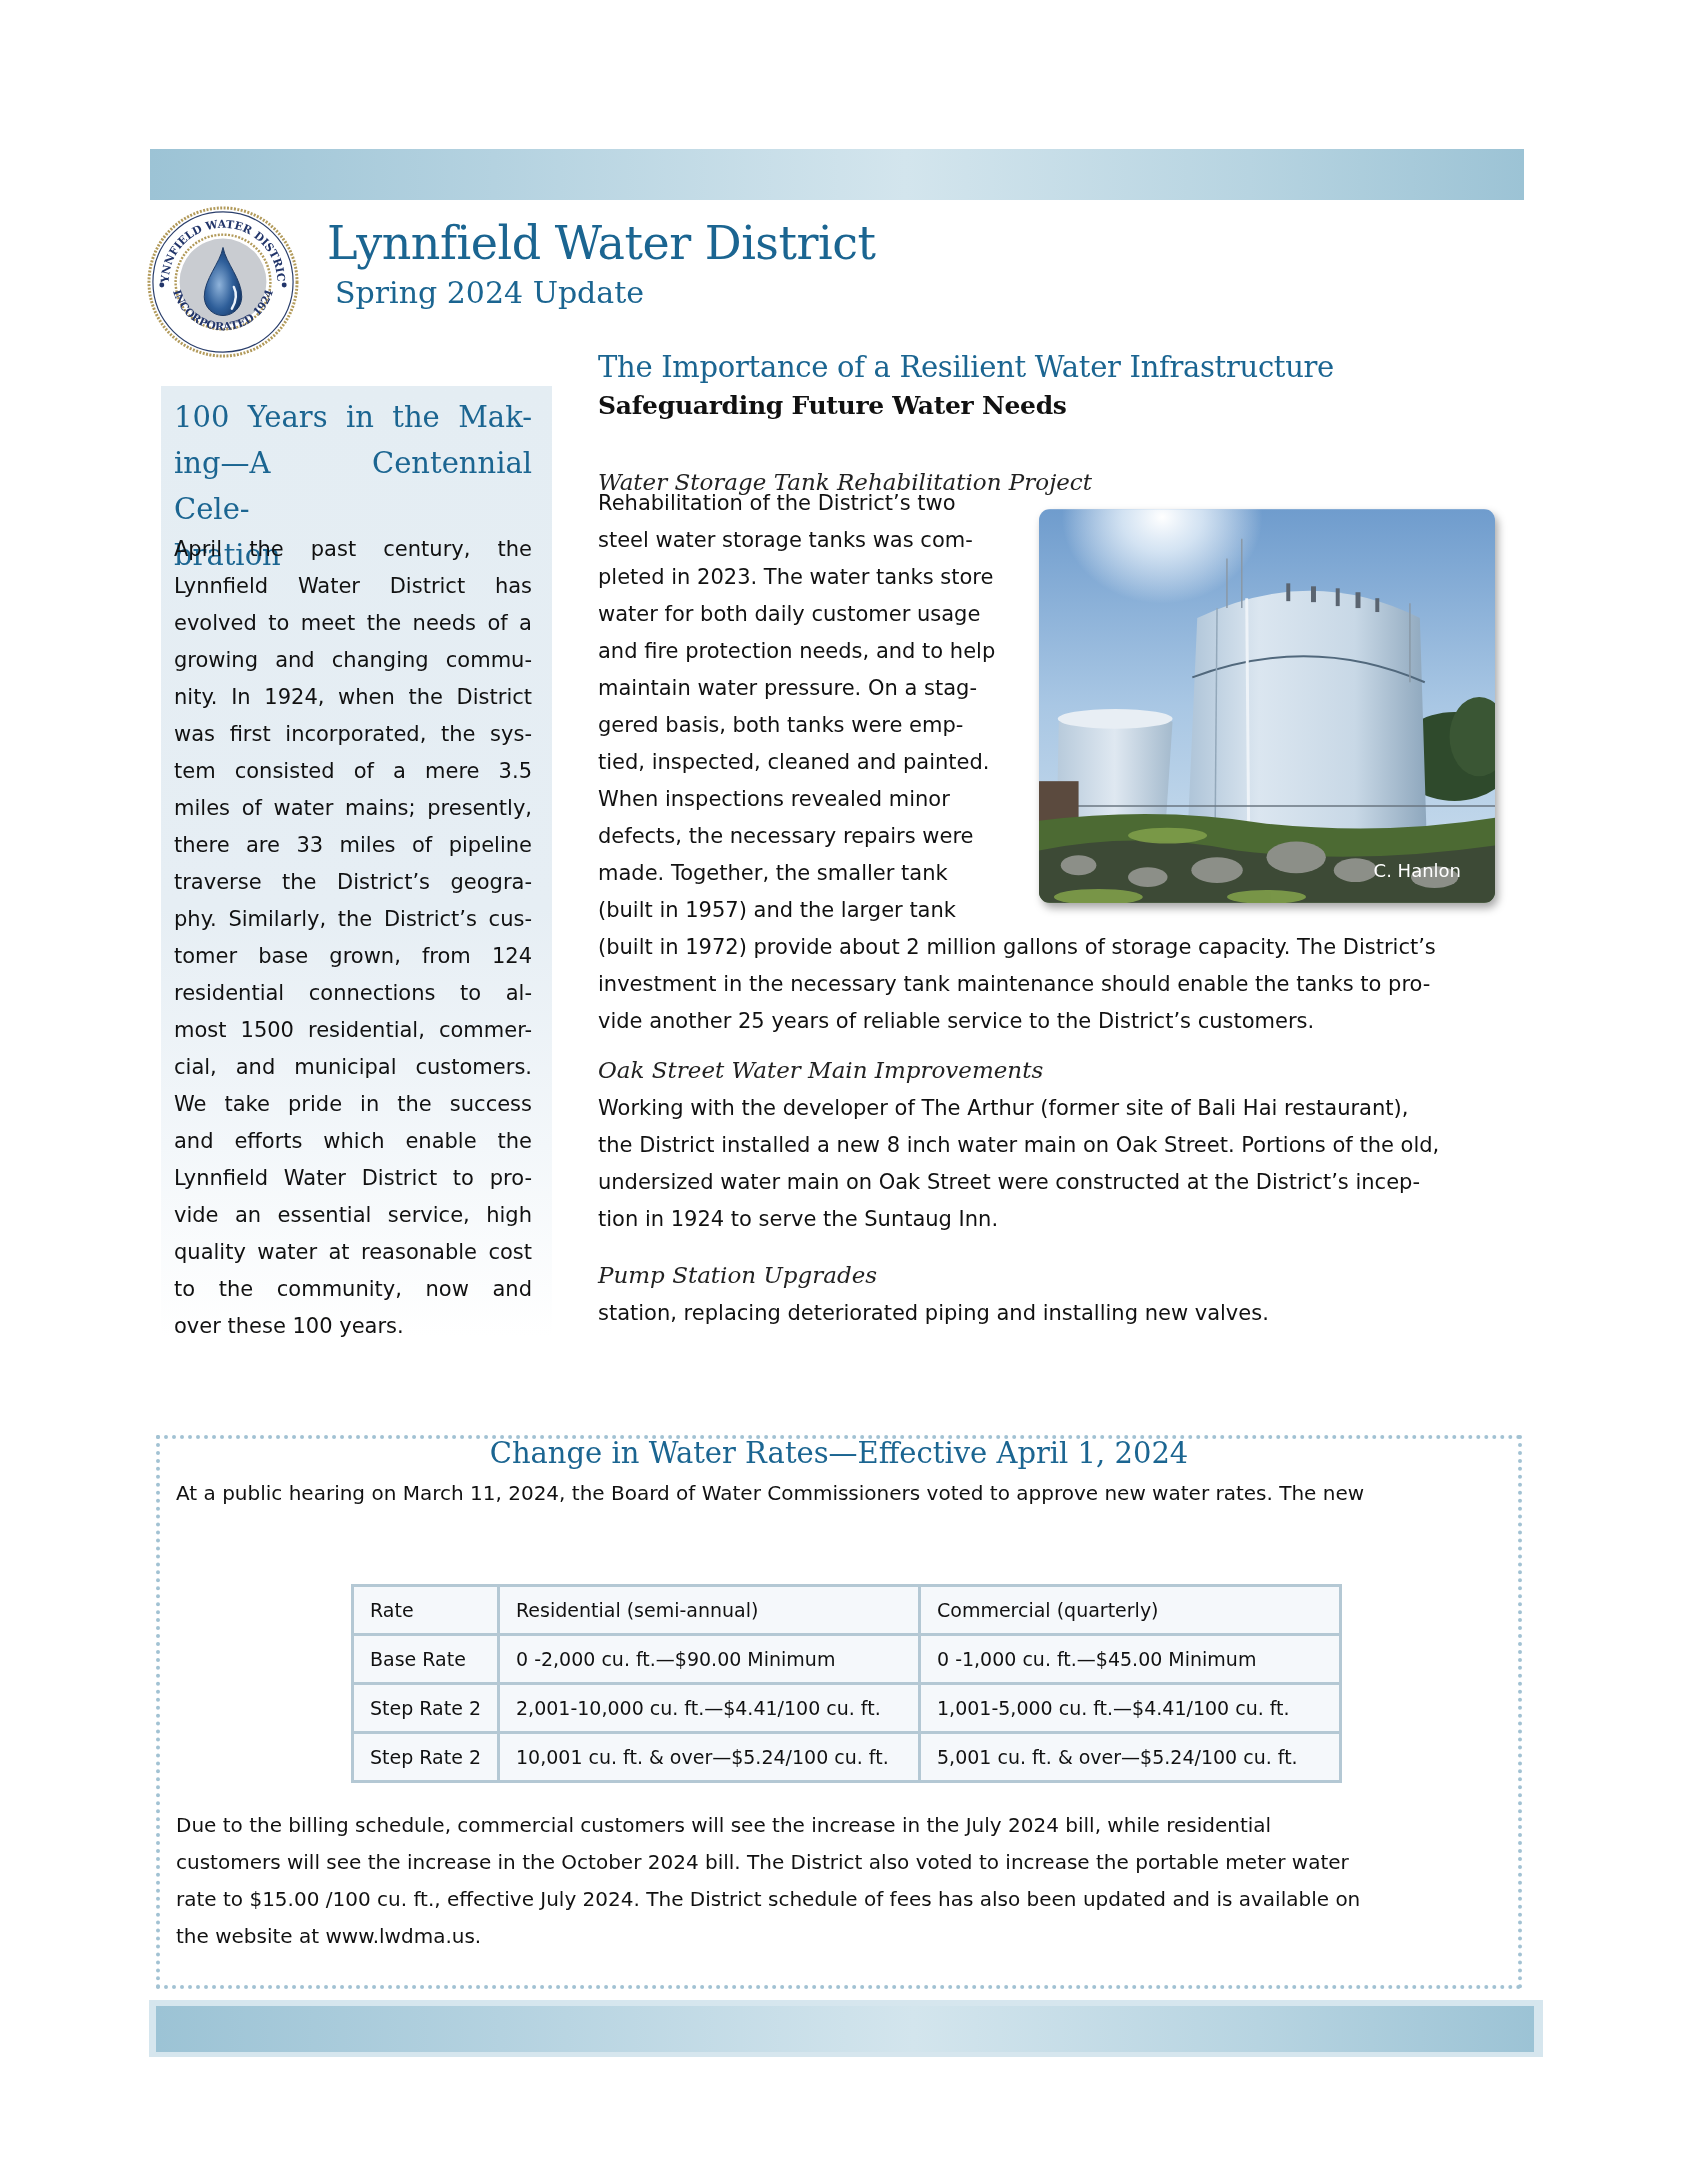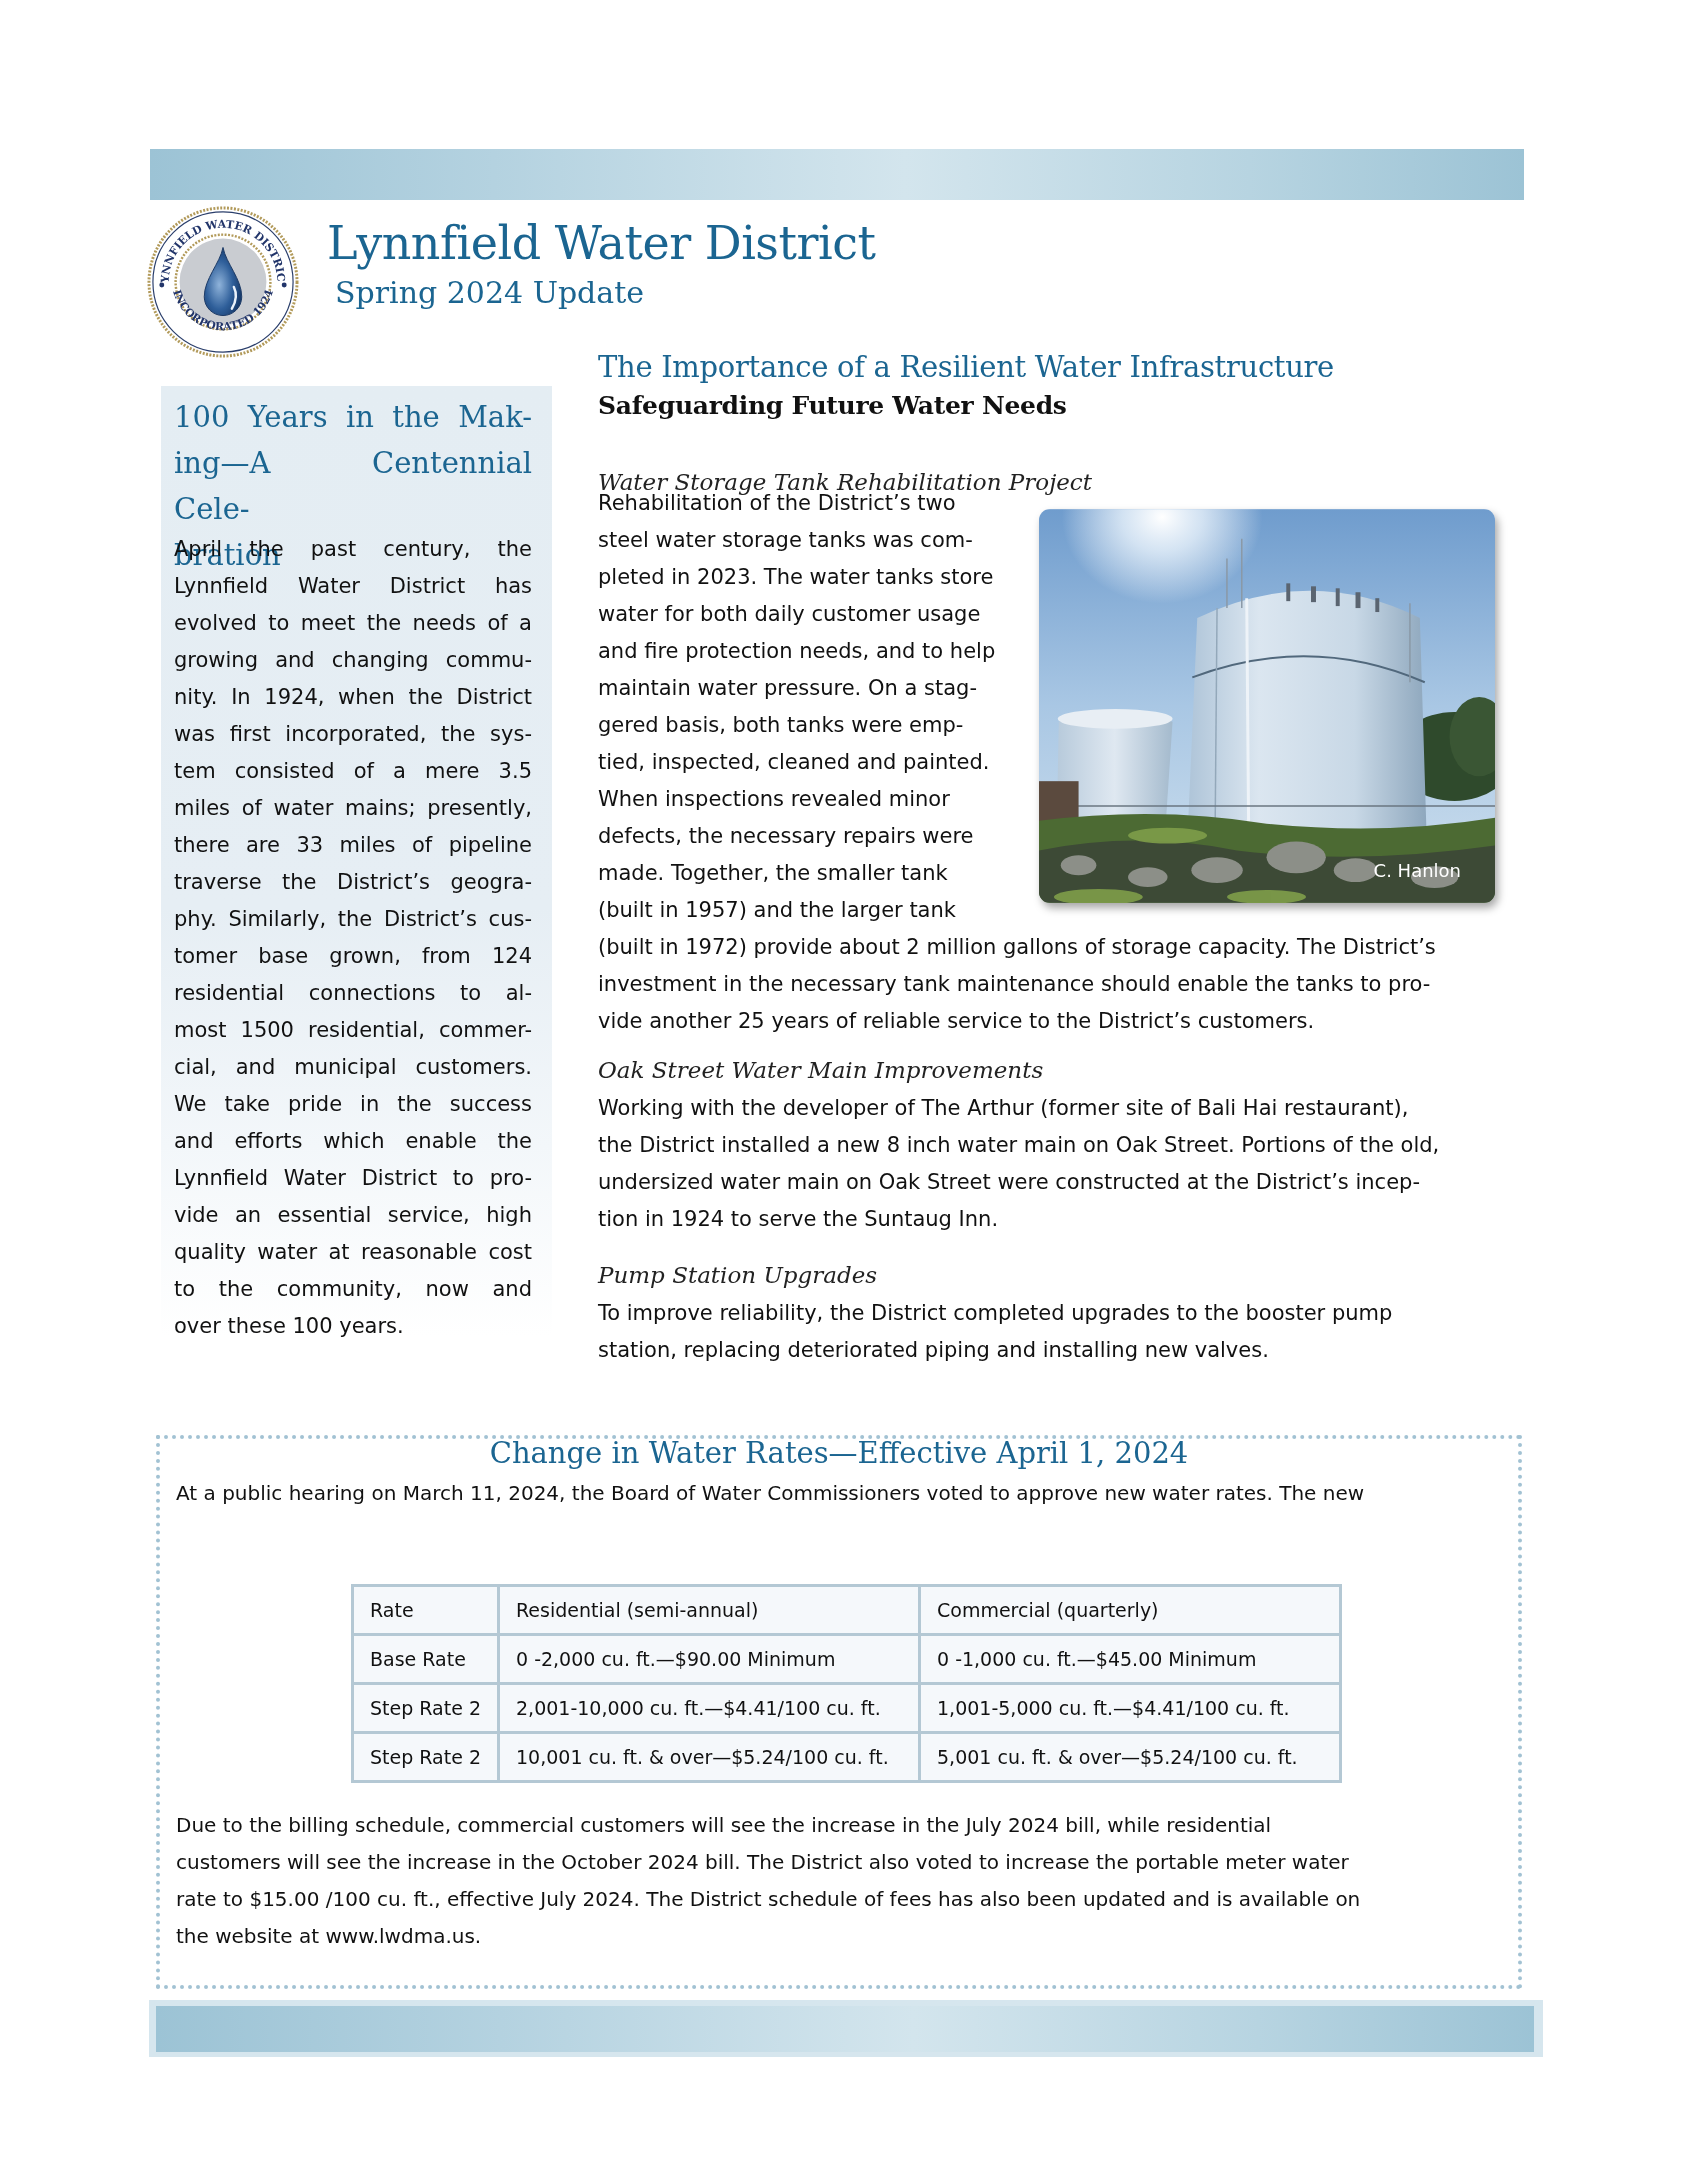--- a/index.html
+++ b/index.html
@@ -271,21 +271,20 @@
 <div class="section-title" style="top:1057px;">Oak Street Water Main Improvements</div>
 <div class="body-text" style="top:1090px;">
   <span class="body-line">Working with the developer of The Arthur (former site of Bali Hai restaurant),</span>
   <span class="body-line">the District installed a new 8 inch water main on Oak Street. Portions of the old,</span>
   <span class="body-line">undersized water main on Oak Street were constructed at the District’s incep-</span>
   <span class="body-line">tion in 1924 to serve the Suntaug Inn.</span>
 </div>
 
 <div class="section-title" style="top:1262px;">Pump Station Upgrades</div>
 <div class="body-text" style="top:1295px;">
-  <span class="body-line">To improve reliability, the District completed upgrades to the booster pump</span>
   <span class="body-line">station, replacing deteriorated piping and installing new valves.</span>
 </div>
 
 <div class="rates-box"></div>
 <div class="rates-heading">Change in Water Rates—Effective April 1, 2024</div>
 <div class="rates-text" style="top:1475px;">
   <span class="body-line">At a public hearing on March 11, 2024, the Board of Water Commissioners voted to approve new water rates. The new</span>
 </div>
 
 <table class="rates-table">

